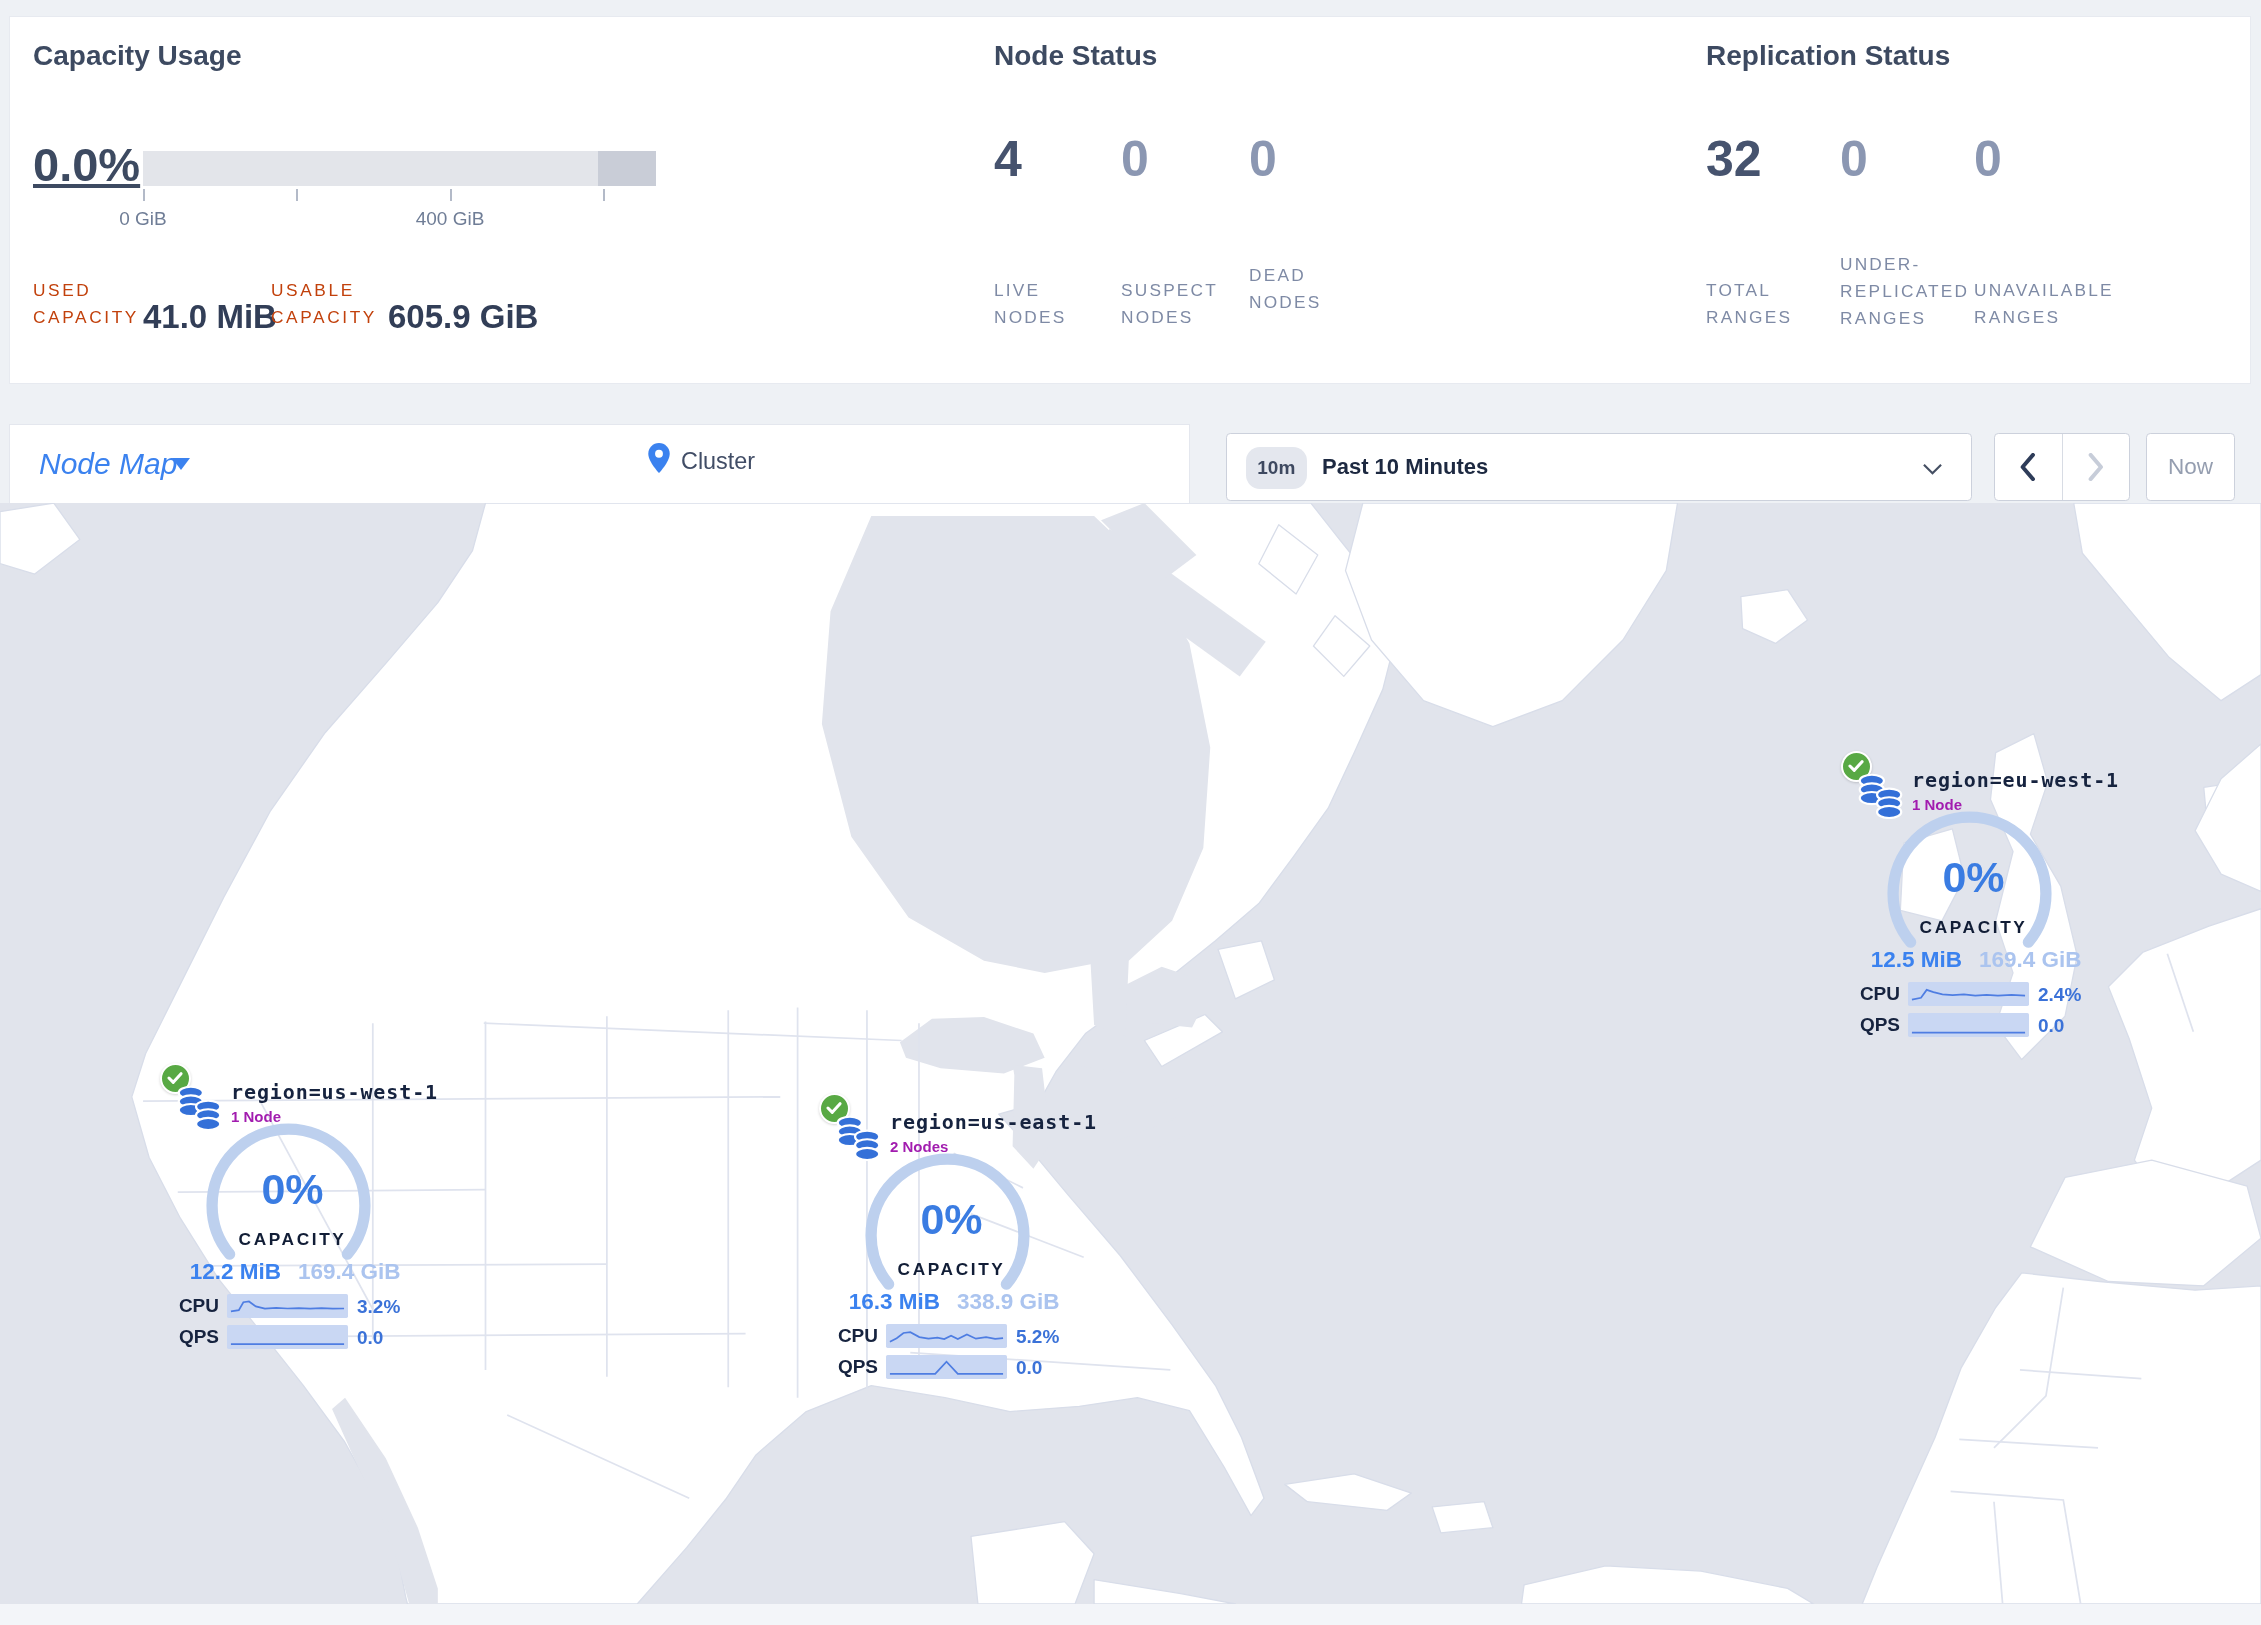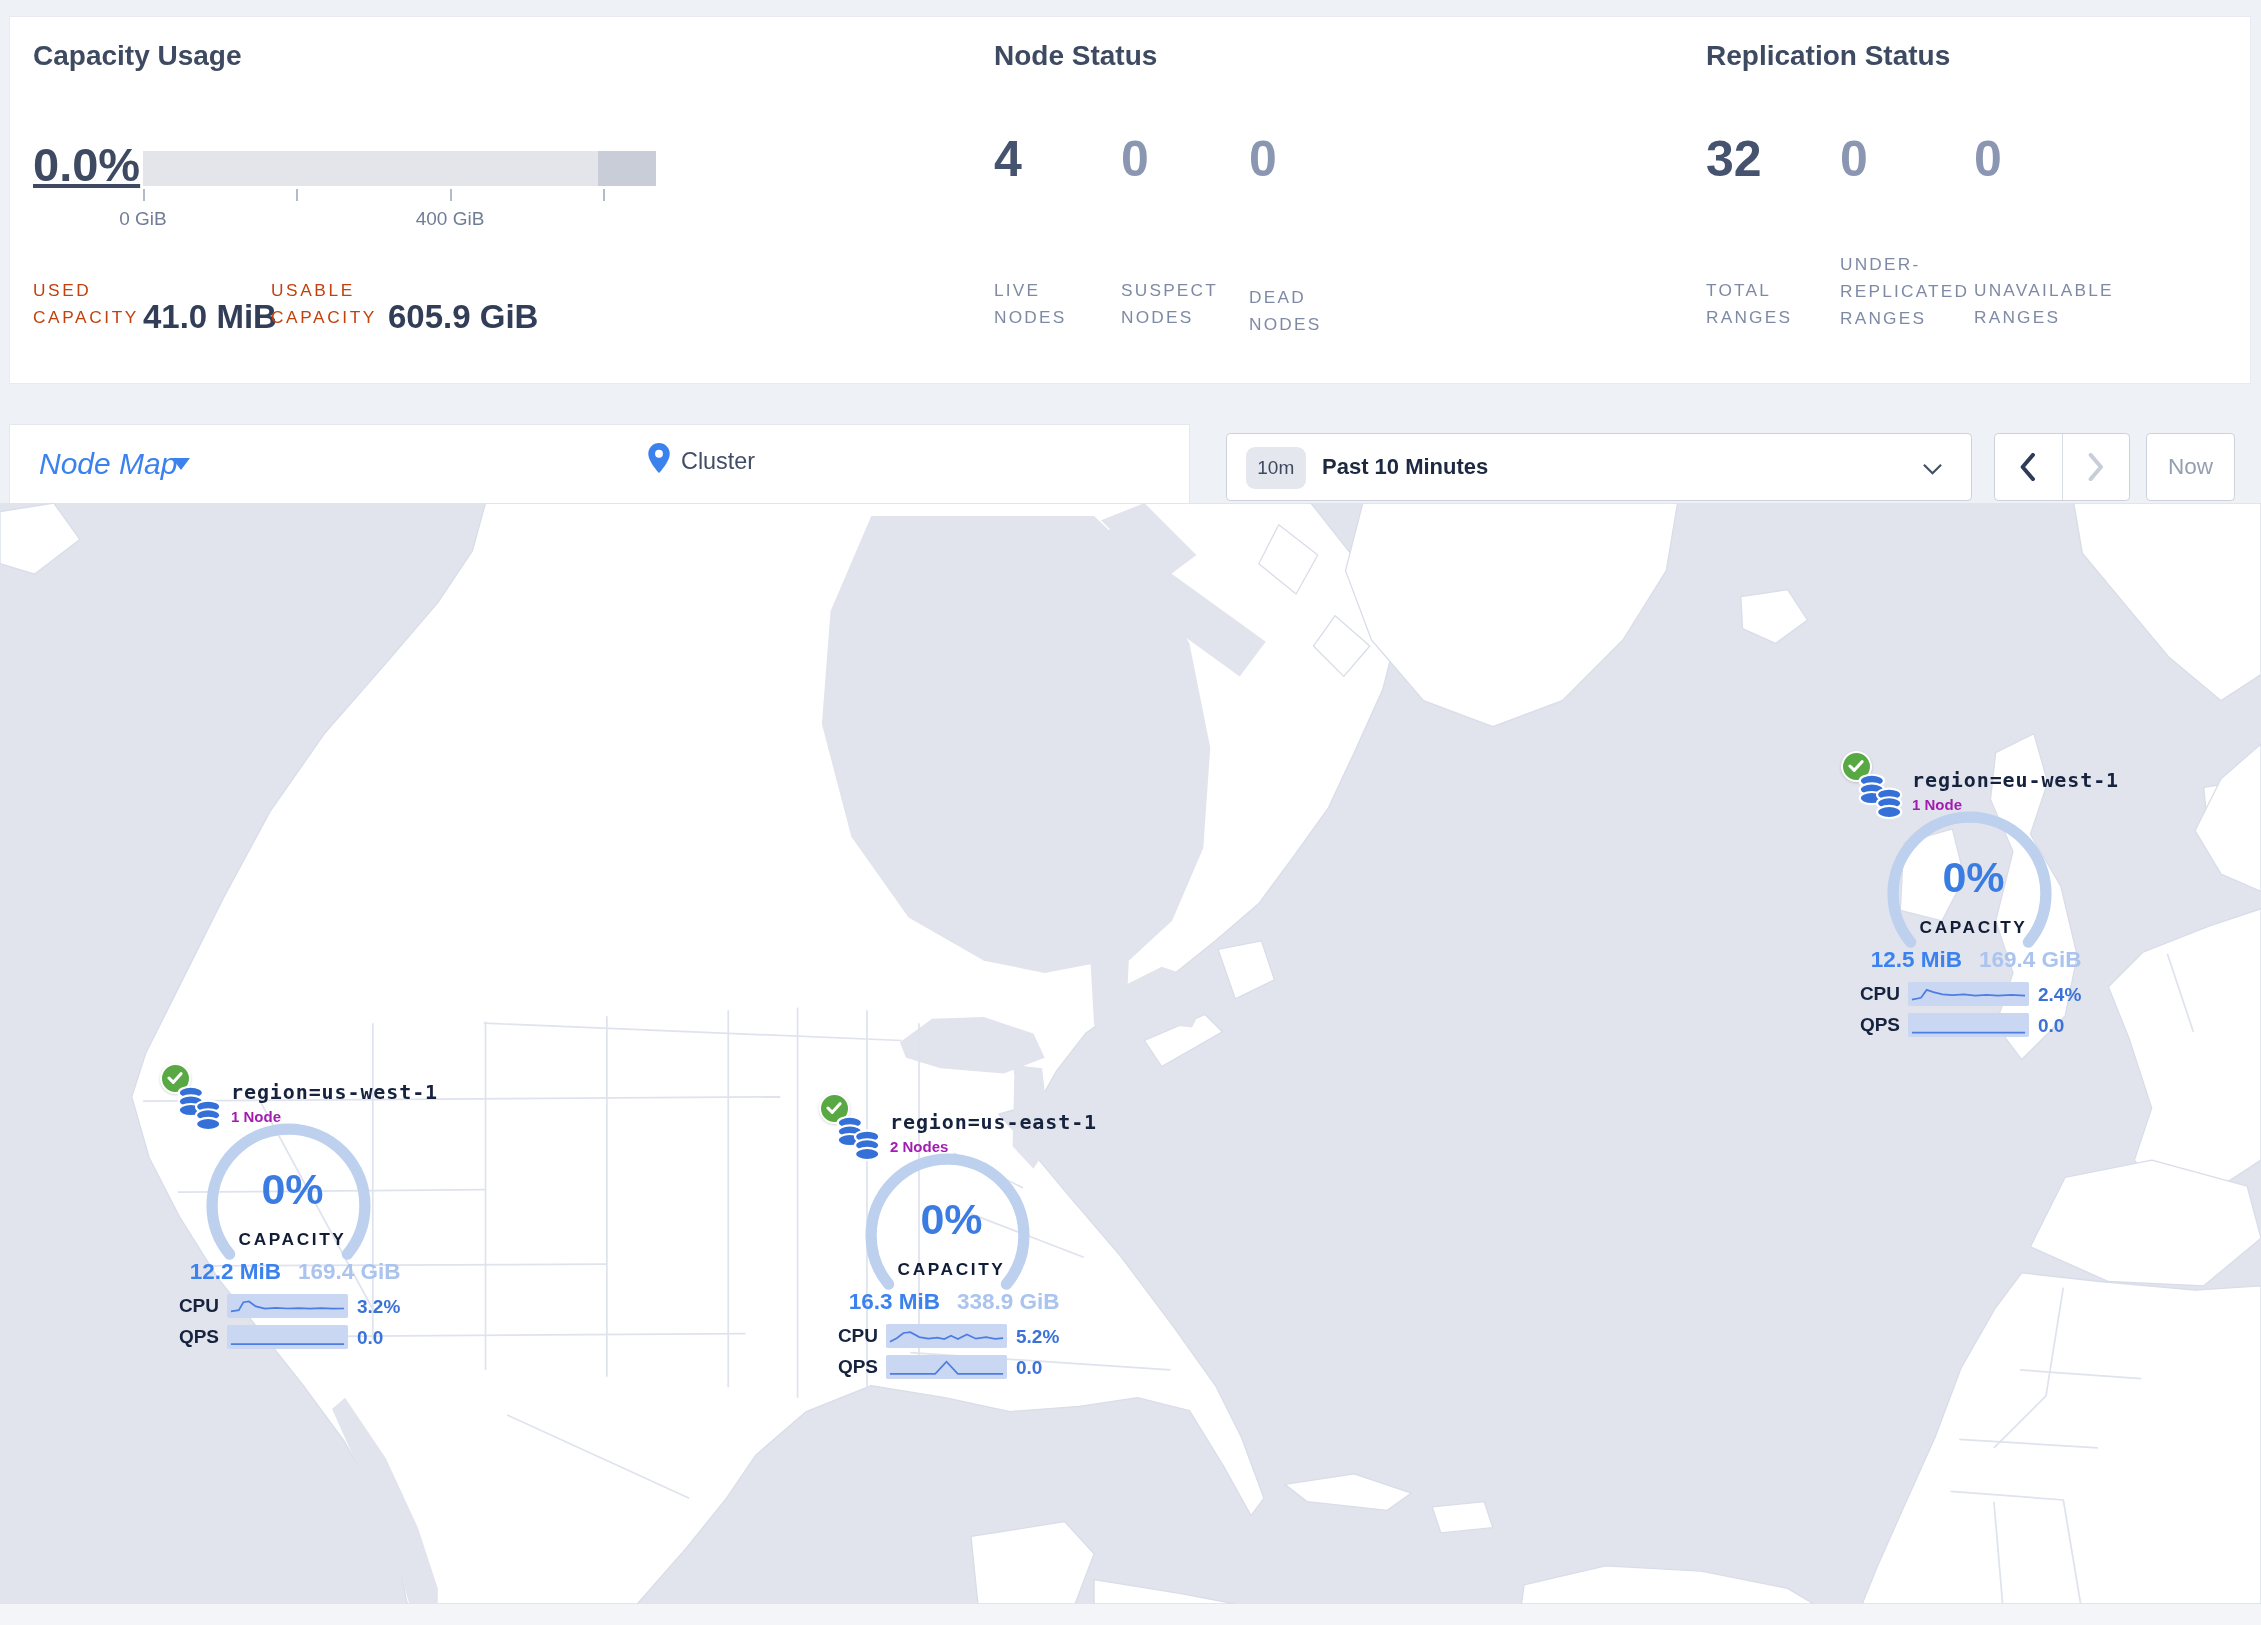--- a/index.html
+++ b/index.html
@@ -29,22 +29,22 @@
   .toolbar-panel{left:8.7px;top:424px;width:1181px;height:80px;background:#fff;
                  border:0.9px solid #e4e7ee;box-sizing:border-box;}
   .view-selector{left:39px;top:447px;font-size:30px;font-weight:500;color:#3b82ef;cursor:pointer;font-style:italic;}
   .caret-down{left:172px;top:458px;width:0;height:0;border-left:9.5px solid transparent;
               border-right:9.5px solid transparent;border-top:12px solid #3b82ef;}
   .breadcrumb-pin{left:647px;top:442px;}
   .breadcrumb-label{left:681px;top:448px;font-size:23.4px;color:#414d66;}
   .time-dropdown{left:1226px;top:433px;width:746px;height:68px;background:#fff;
                  border:0.9px solid #ccd1dc;border-radius:4.3px;box-sizing:border-box;cursor:pointer;}
   .time-badge{position:absolute;left:19px;top:13px;height:42px;line-height:42px;
-              padding:0 11.3px;background:#e4e7ee;border-radius:9px;font-size:19px;
-              font-weight:400;color:#3e4960;}
+              padding:0 11.3px;background:#e4e7ee;border-radius:14px;font-size:19px;
+              font-weight:700;color:#3e4960;}
   .time-label{position:absolute;left:95px;top:20px;font-size:22px;font-weight:600;color:#1d2941;}
   .time-chev{position:absolute;right:28px;top:29px;}
   .nav-group{left:1994px;top:433px;width:136px;height:68px;background:#fff;
              border:0.9px solid #ccd1dc;border-radius:4.3px;box-sizing:border-box;display:flex;}
   .nav-btn{flex:1;display:flex;align-items:center;justify-content:center;cursor:pointer;}
   .nav-btn:first-child{border-right:0.9px solid #d8dce4;}
   .now-btn{left:2146px;top:433px;width:89px;height:68px;background:#fff;
            border:0.9px solid #ccd1dc;border-radius:4.3px;box-sizing:border-box;
            font-size:22.5px;color:#959eb0;display:flex;align-items:center;
            justify-content:center;cursor:pointer;}
@@ -105,21 +105,21 @@
 
   <div class="abs section-title" style="left:994px;top:40px;">Node Status</div>
   <div id="node-metrics">
       <div class="metric-value abs strong" style="left: 994px;">4</div>
       <div class="metric-label abs" style="left: 994px; width: 127px; top: 277px;">LIVE
 NODES</div>
       <div class="metric-value abs" style="left: 1121px;">0</div>
       <div class="metric-label abs" style="left: 1121px; width: 130px; top: 277px;">SUSPECT
 NODES</div>
       <div class="metric-value abs" style="left: 1249px;">0</div>
-      <div class="metric-label abs" style="left: 1249px; width: 139px; top: 284px;">DEAD
+      <div class="metric-label abs" style="left: 1249px; width: 139px; top: 262px;">DEAD
 NODES</div>
     </div>
 
   <div class="abs section-title" style="left:1706px;top:40px;">Replication Status</div>
   <div id="repl-metrics">
       <div class="metric-value abs strong" style="left: 1706px;">32</div>
       <div class="metric-label abs" style="left: 1706px; width: 130px; top: 277px;">TOTAL
 RANGES</div>
       <div class="metric-value abs" style="left: 1840px;">0</div>
       <div class="metric-label abs" style="left: 1840px; width: 132px; top: 251px;">UNDER-

